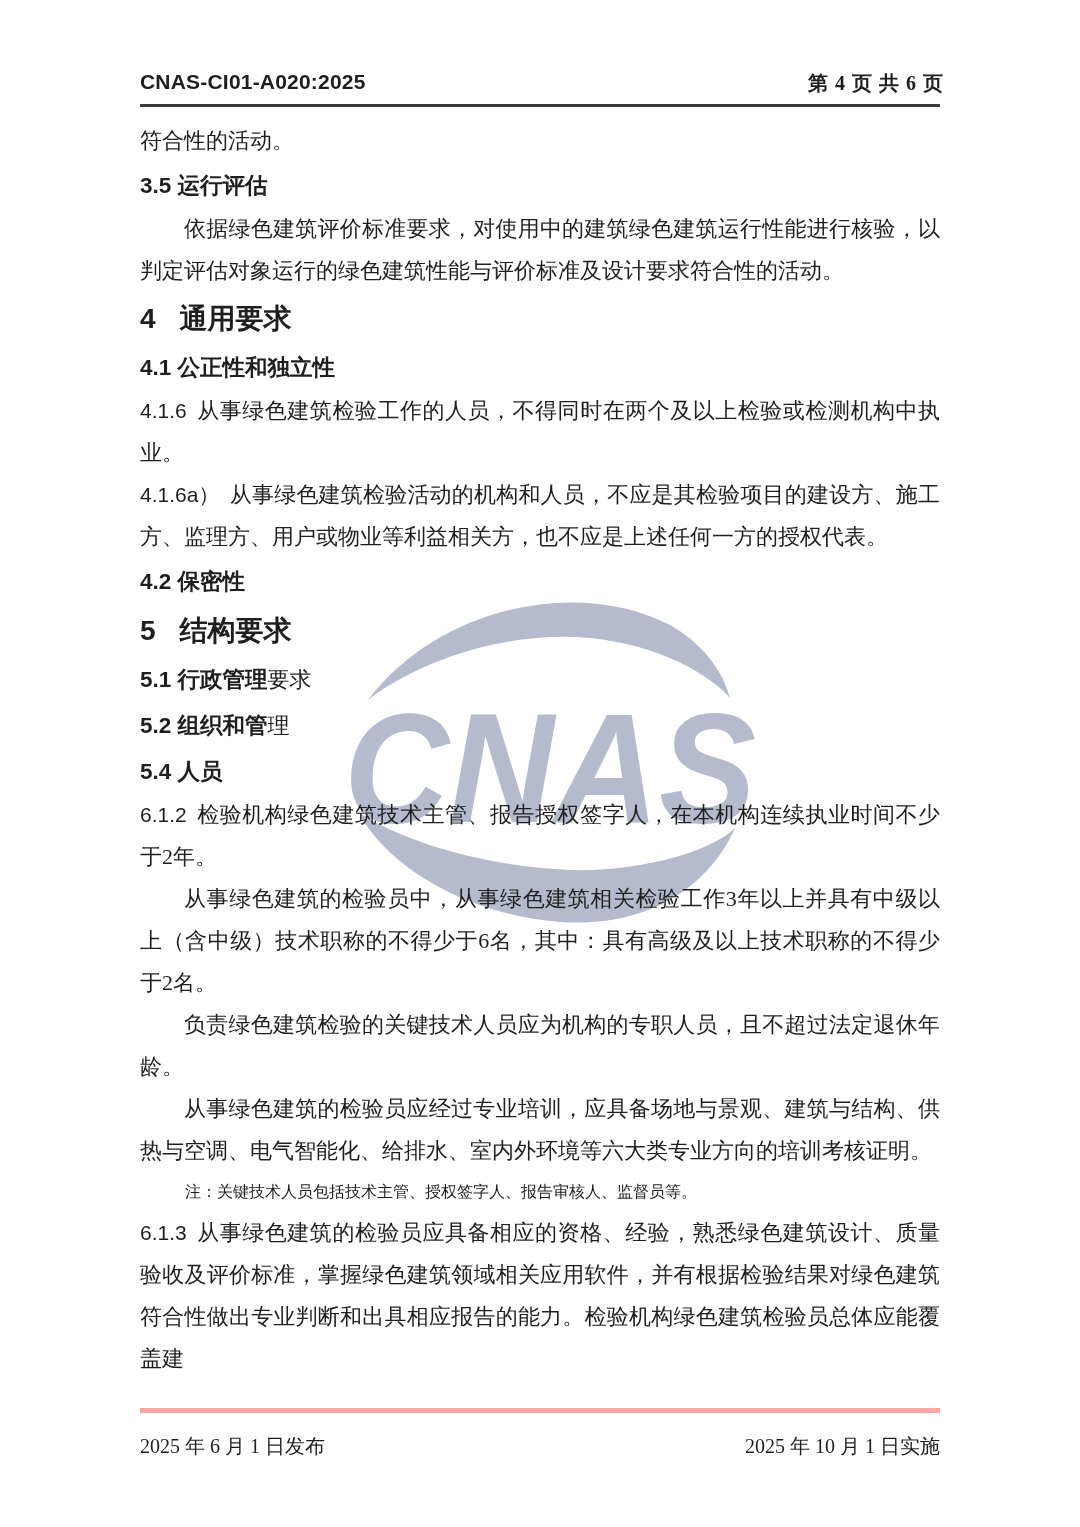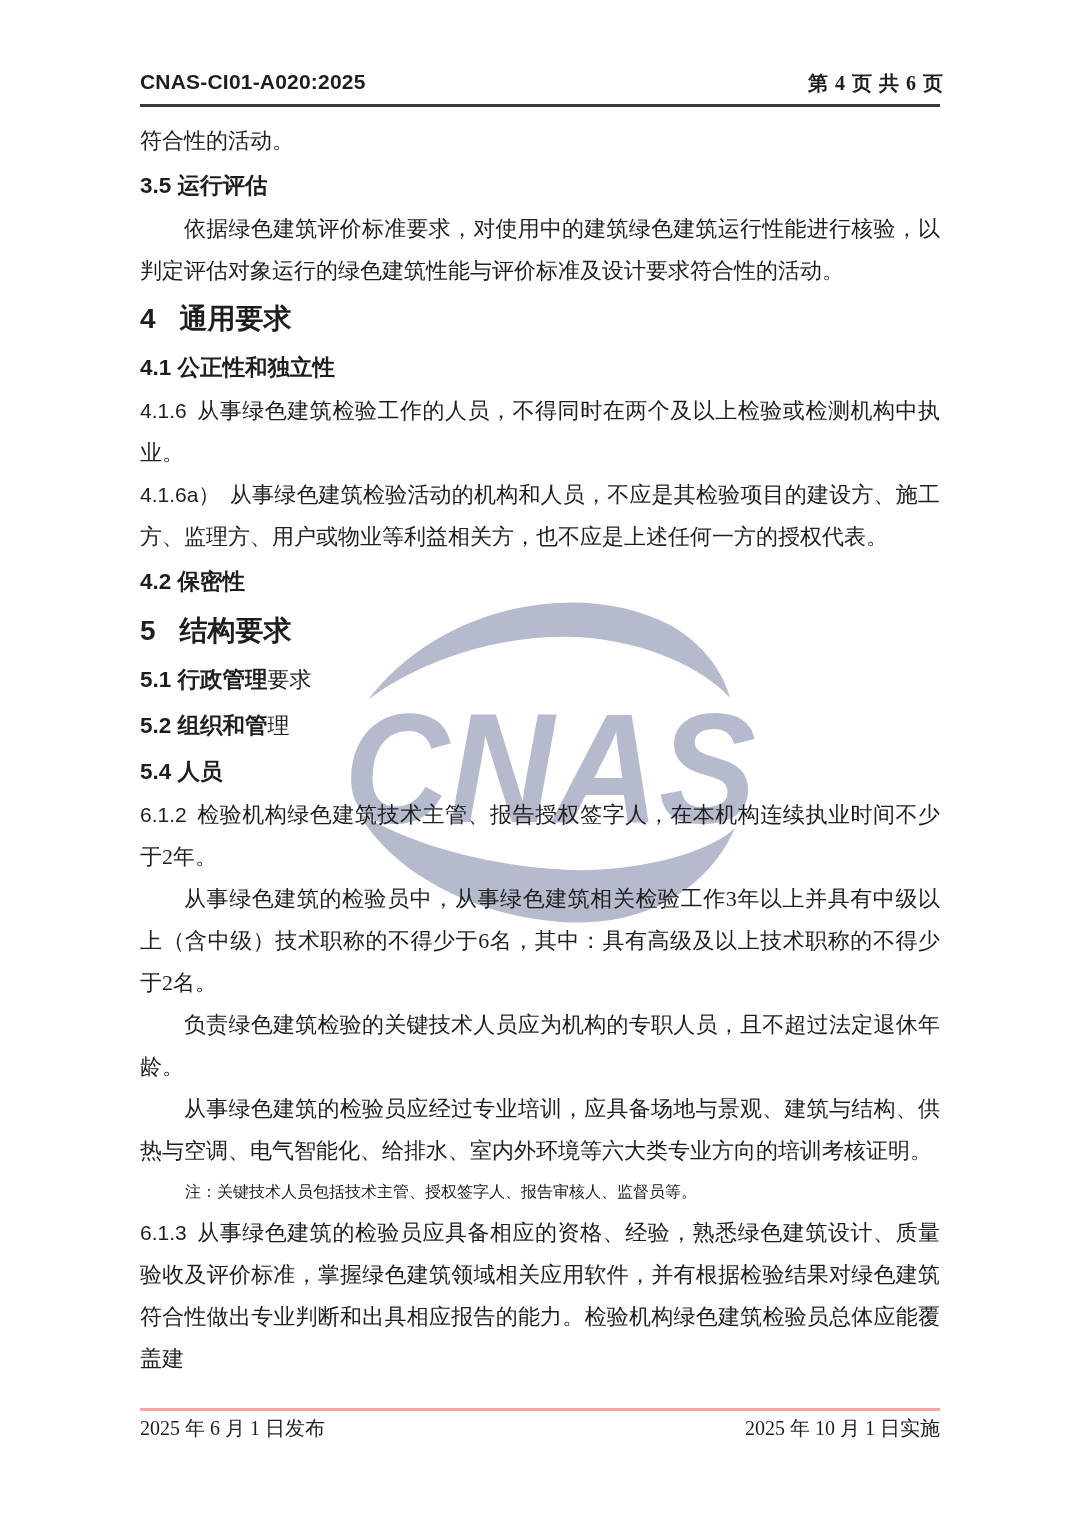--- a/index.html
+++ b/index.html
@@ -61,22 +61,22 @@
   }
   .h1 .num { margin-right:24px; }
   .note {
     font-size:16px; line-height:40px;
     text-indent:45px; margin:0;
     text-align:justify;
   }
   
   .footer {
     position:absolute; top:1408px; left:140px; right:140px;
-    border-top:3px solid #fca5a5;
-    padding-top:4px;
+    border-top:5px solid #fca5a5;
+    padding-top:20px;
     display:flex; justify-content:space-between;
     font-size:20px; z-index:1;
   }
 </style>
 </head>
 <body>
 
 <div class="page">
 
   <svg class="watermark" viewBox="0 0 440 345" aria-hidden="true">

